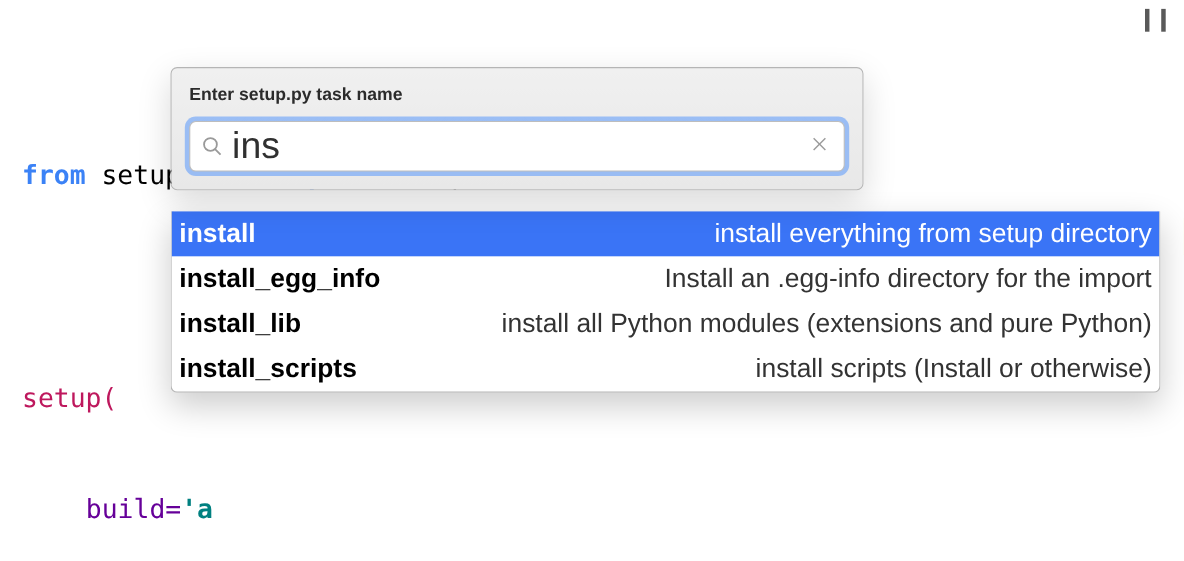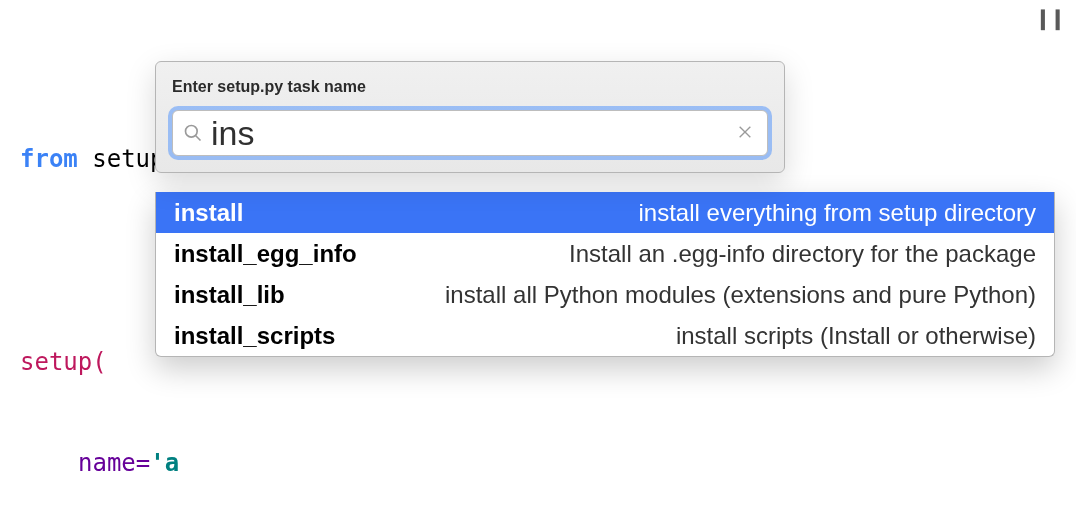--- a/index.html
+++ b/index.html
@@ -113,21 +113,21 @@
     box-shadow: 0 12px 30px rgba(0,0,0,0.20);
     font-family: -apple-system, "Helvetica Neue", Arial, sans-serif;
     font-size: 24px;
     z-index: 9;
     overflow: hidden;
   }
   .sugg-row {
     display: flex;
     justify-content: space-between;
     align-items: center;
-    padding: 6px 18px;
+    padding: 6px 7px;
     height: 41px;
     cursor: pointer;
   }
   .sugg-row.selected {
     background: #3a74f6;
     color: #ffffff;
   }
   .sugg-name { font-weight: 700; }
   .sugg-row:not(.selected) .sugg-name { color: #000000; }
   .sugg-row:not(.selected) .sugg-desc { color: #333333; }
@@ -136,21 +136,21 @@
 </head>
 <body>
 
 <div class="hl-line" style="top:198px"></div>
 
 <div class="editor">
   <div class="code-layer">
     <div class="code-line"><span class="kw">from</span><span class="plain"> </span><span class="plain">setuptools</span><span class="plain"> </span><span class="kw">import</span><span class="plain"> </span><span class="plain">setup</span></div>
     <div class="code-line"></div>
     <div class="code-line"><span class="call">setup(</span></div>
-    <div class="code-line"><span class="indent"></span><span class="param">name=</span><span class="str">'a</span></div>
+    <div class="code-line"><span class="indent"></span><span class="param">build=</span><span class="str">'a</span></div>
     
     
     
     
     
     
     
     
     
   </div>
@@ -177,21 +177,21 @@
   </div>
 </div>
 
 <div class="suggestions">
   <div class="sugg-row selected">
     <span class="sugg-name">install</span>
     <span class="sugg-desc">install everything from setup directory</span>
   </div>
   <div class="sugg-row">
     <span class="sugg-name">install_egg_info</span>
-    <span class="sugg-desc">Install an .egg-info directory for the package</span>
+    <span class="sugg-desc">Install an .egg-info directory for the import</span>
   </div>
   <div class="sugg-row">
     <span class="sugg-name">install_lib</span>
     <span class="sugg-desc">install all Python modules (extensions and pure Python)</span>
   </div>
   <div class="sugg-row">
     <span class="sugg-name">install_scripts</span>
     <span class="sugg-desc">install scripts (Install or otherwise)</span>
   </div>
 </div>

